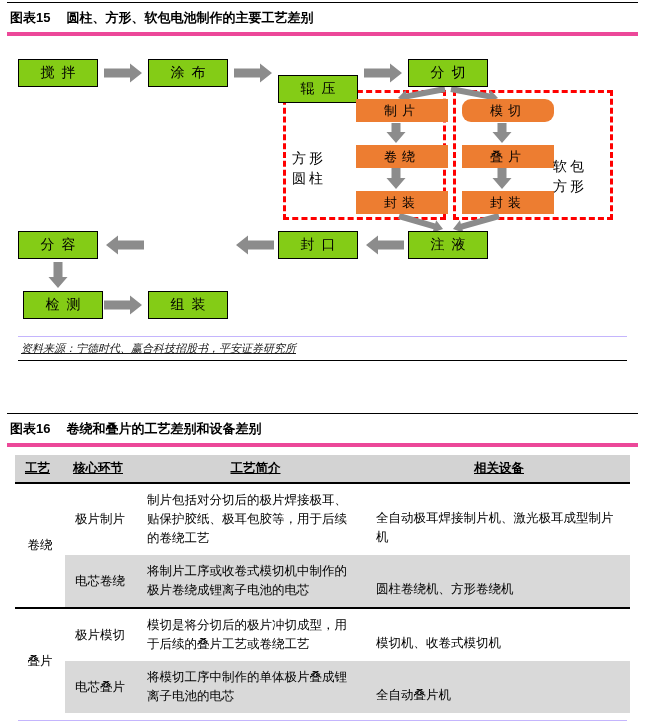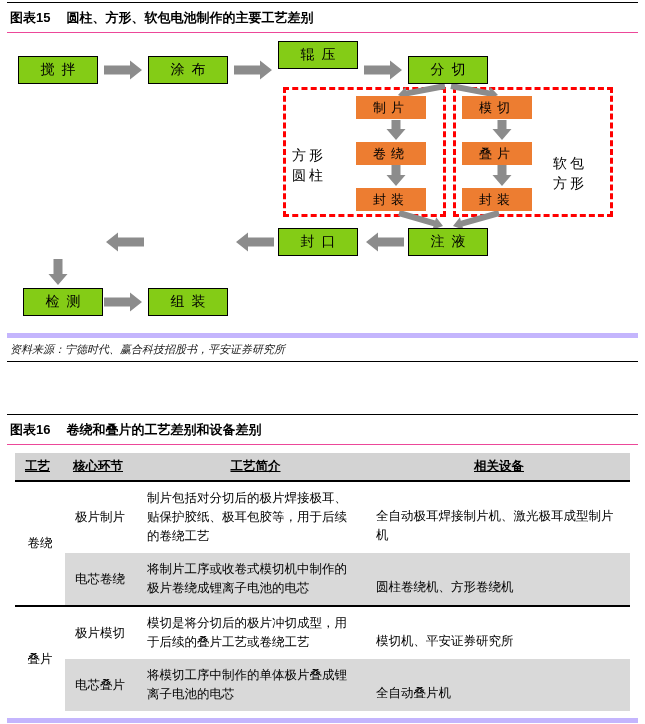--- a/index.html
+++ b/index.html
@@ -13,47 +13,47 @@
   body{
     width:645px;height:724px;background:#fff;color:#000;
     font-family:"Liberation Sans", sans-serif;overflow:hidden;
   }
   .page{width:645px;height:724px;position:relative;}
 
   
   .fig-head{
     margin:2px 7px 0 7px;
     border-top:1px solid #000;
-    border-bottom:1px solid #ec4899;
+    border-bottom:4px solid #ec4899;
     padding:6px 0 5px 3px;
     font-weight:bold;font-size:13px;
     display:flex;align-items:baseline;
   }
   .fig-head .tag{margin-right:16px;}
 
   
   .source-note{
-    margin:0 7px;
-    border-top:5px solid #c4b5fd;
+    margin:0 18px;
+    border-top:1px solid #c4b5fd;
     border-bottom:1px solid #000;
     padding:4px 0 4px 3px;
-    font-style:italic;font-size:11px;color:#1a1a1a;
+    font-style:italic;font-size:11px;color:#1a1a1a;text-decoration:underline;
   }
 
   
   .diagram{position:relative;width:645px;height:300px;}
   .diagram svg{position:absolute;left:0;top:0;z-index:2;}
   .flow-node{
     position:absolute;z-index:3;width:80px;height:28px;
     border:1.5px solid #000;background:#84cc16;
     display:flex;align-items:center;justify-content:center;
     font-size:14px;letter-spacing:7px;padding-left:7px;
   }
   .orange-node{
-    position:absolute;z-index:3;width:70px;height:23px;
+    position:absolute;z-index:3;width:92px;height:23px;
     background:var(--orange);color:#000;
     display:flex;align-items:center;justify-content:center;
     font-size:13px;letter-spacing:5px;
   }
   .dash-box{
     position:absolute;z-index:1;
     border:3px dashed var(--red);background:transparent;
   }
   .branch-label{
     position:absolute;z-index:3;width:50px;
@@ -115,42 +115,43 @@
         <polygon points="498.2,177.1 460.8,187.7 459.9,184.3 453.0,193.0 463.4,196.8 462.5,193.4 499.8,182.9" fill="#8C8C8C"></polygon>
         <polygon points="404.0,204.5 378.0,204.5 378.0,199.5 366.0,209.0 378.0,218.5 378.0,213.5 404.0,213.5" fill="#8C8C8C"></polygon>
         <polygon points="274.0,204.5 248.0,204.5 248.0,199.5 236.0,209.0 248.0,218.5 248.0,213.5 274.0,213.5" fill="#8C8C8C"></polygon>
         <polygon points="144.0,204.5 118.0,204.5 118.0,199.5 106.0,209.0 118.0,218.5 118.0,213.5 144.0,213.5" fill="#8C8C8C"></polygon>
         <polygon points="53.5,226.0 53.5,241.0 48.5,241.0 58.0,252.0 67.5,241.0 62.5,241.0 62.5,226.0" fill="#8C8C8C"></polygon>
         <polygon points="104.0,273.5 130.0,273.5 130.0,278.5 142.0,269.0 130.0,259.5 130.0,264.5 104.0,264.5" fill="#8C8C8C"></polygon>
       </svg>
 
     <div class="flow-node" style="left:18px;top:23px;">搅拌</div>
     <div class="flow-node" style="left:148px;top:23px;">涂布</div>
-    <div class="flow-node" style="left:278px;top:8px;">辊压</div>
+    <div class="flow-node" style="left:278px;top:39px;">辊压</div>
     <div class="flow-node" style="left:408px;top:23px;">分切</div>
 
     <div class="orange-node" style="left:356px;top:63px;">制片</div>
     <div class="orange-node" style="left:356px;top:109px;">卷绕</div>
     <div class="orange-node" style="left:356px;top:155px;">封装</div>
 
-    <div class="orange-node" style="left:462px;top:63px;">模切</div>
+    <div class="orange-node" style="left:462px;top:63px;border-radius:9px;">模切</div>
     <div class="orange-node" style="left:462px;top:109px;">叠片</div>
     <div class="orange-node" style="left:462px;top:155px;">封装</div>
 
     <div class="branch-label" style="left:292px;top:112px;">
       <div>方形</div>
       <div>圆柱</div>
     </div>
     <div class="branch-label" style="left:553px;top:120px;">
       <div>软包</div>
       <div>方形</div>
     </div>
 
     <div class="flow-node" style="left:408px;top:195px;">注液</div>
     <div class="flow-node" style="left:278px;top:195px;">封口</div>
+    <div class="flow-node" style="left:18px;top:195px;">分容</div>
 
     <div class="flow-node" style="left:23px;top:255px;">检测</div>
     <div class="flow-node" style="left:148px;top:255px;">组装</div>
   </div>
 
   <div class="source-note">资料来源：宁德时代、赢合科技招股书，平安证券研究所</div>
 
   <div class="gap50"></div>
 
   <div class="fig-head">
@@ -182,21 +183,21 @@
       </tr>
       <tr class="shaded sec-end">
         <td class="step">电芯卷绕</td>
         <td class="desc">将制片工序或收卷式模切机中制作的极片卷绕成锂离子电池的电芯</td>
         <td class="equip">圆柱卷绕机、方形卷绕机</td>
       </tr>
       <tr>
         <td class="proc" rowspan="2">叠片</td>
         <td class="step">极片模切</td>
         <td class="desc">模切是将分切后的极片冲切成型，用于后续的叠片工艺或卷绕工艺</td>
-        <td class="equip">模切机、平安证券研究所</td>
+        <td class="equip">模切机、收卷式模切机</td>
       </tr>
       <tr class="shaded">
         <td class="step">电芯叠片</td>
         <td class="desc">将模切工序中制作的单体极片叠成锂离子电池的电芯</td>
         <td class="equip">全自动叠片机</td>
       </tr>
     </tbody>
   </table>
 
   <div class="source-note table-source">资料来源：宁德时代、赢合科技招股书，平安证券研究所</div>

